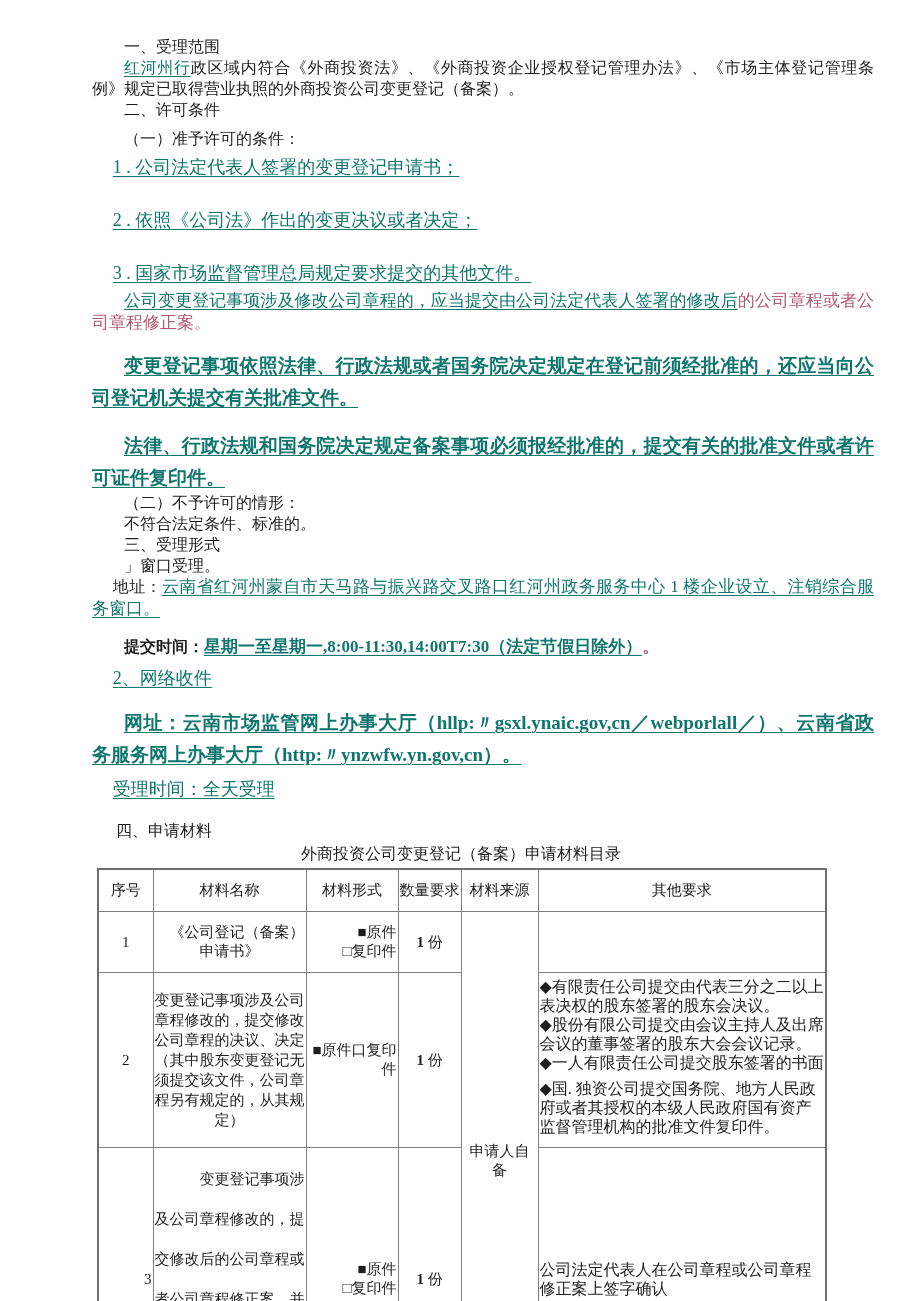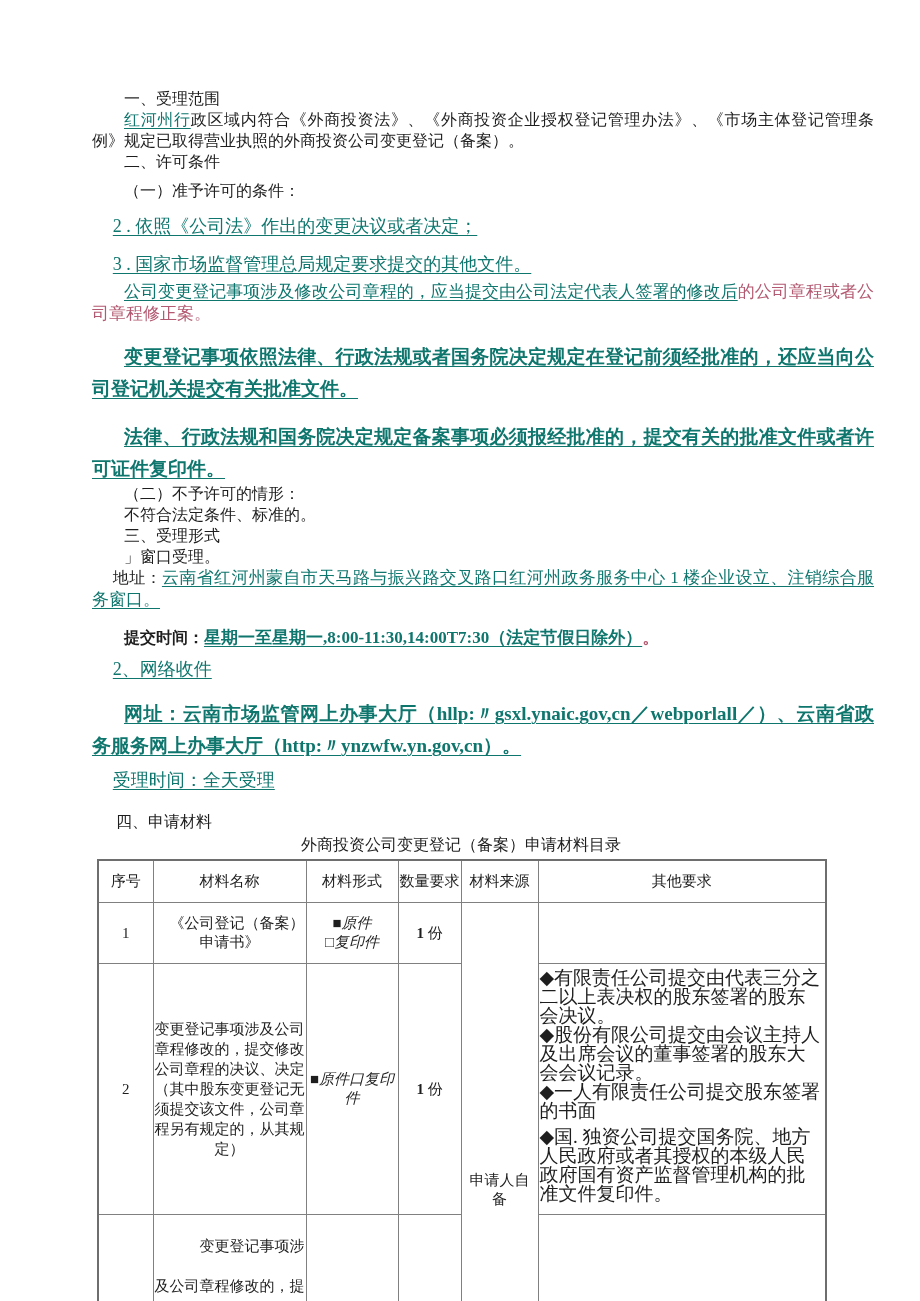--- a/index.html
+++ b/index.html
@@ -5,33 +5,33 @@
   html,body{margin:0;padding:0;background:#e8e8e8;}
   .page{
     position:relative;
     width:920px;height:1301px;
     background:#ffffff;
     font-family:"Liberation Serif","DejaVu Serif",serif;
     color:#1e1e1e;
     overflow:hidden;
   }
   .doc-body{
-    padding-top:88px;
+    padding-top:36px;
     margin-left:92px;
     width:782px;
     font-size:16px;
   }
   .para{margin:0;line-height:21px;text-indent:2em;text-align:justify;}
   .para.item{text-indent:1.3em;}
   .para.h4{text-indent:1.5em;}
   .para.loose{line-height:31px;}
   .para.lh22{line-height:22px;}
   .para.lh24{line-height:24px;}
   .m2{margin-top:16px;font-weight:bold;}.m4{margin-top:4px;}
-  .m6{margin-top:6px;}.m8{margin-top:8px;}.m13{margin-top:13px;}.m18{margin-top:18px;}.mneg{margin-top:-2px;}
+  .m6{margin-top:6px;}.m8{margin-top:8px;}.m13{margin-top:28px;}.m18{margin-top:18px;}.mneg{margin-top:-2px;}
   .seg-k{color:#1e1e1e;}
   .seg-u{color:#0f766e;text-decoration:underline;text-underline-offset:3px;text-decoration-thickness:1px;}
   .seg-p{color:#b35a72;}
   .fs17 .seg-u,.fs17 .seg-p{font-size:17px;}
   .fs18 .seg-u,.fs18 .seg-p{font-size:18px;}
   .fs19 .seg-u,.fs19 .seg-p{font-size:19px;}
   .table-title{
     margin-left:97px;width:728px;
     margin-top:2px;
     text-align:center;
@@ -59,37 +59,38 @@
   tr.row-2{height:152px;}
   tr.row-3{height:168px;}
   th{text-align:center;}
   th.th-qty{vertical-align:bottom;padding-bottom:3px;}
   td.cell-seq{text-align:center;font-weight:bold;}
   tr.row-3 td.cell-seq{text-align:right;padding-right:1px;}
   td.cell-name{text-align:center;line-height:20px;}
   tr.row-1 td.cell-name{text-indent:1em;line-height:19px;}
   tr.row-2 td.cell-name{text-indent:0;}
   tr.row-3 td.cell-name{text-indent:3em;line-height:40px;}
-  td.cell-form{text-align:center;padding-left:5px;line-height:19px;font-style:italic;}
+  td.cell-form{text-align:right;padding-left:5px;line-height:19px;}
   td.cell-qty{text-align:center;}
   td.cell-qty::first-letter{font-weight:bold;}
   td.cell-source{text-align:center;}
-  td.cell-other{font-size:19px;line-height:19px;text-align:left;vertical-align:middle;}
+  td.cell-other{font-size:16px;line-height:19px;text-align:left;vertical-align:middle;}
   tr.row-2 td.cell-other{vertical-align:top;padding-top:4px;}
   .bullet-gap{height:7px;}
 </style>
 </head>
 <body>
 
 <div class="page">
   <div class="doc-body" id="paragraphs">
       <p class="para h"><span class="seg-k">一、受理范围</span></p>
       <p class="para body"><span class="seg-u">红河州行</span><span class="seg-k">政区域内符合《外商投资法》、《外商投资企业授权登记管理办法》、《市场主体登记管理条例》规定已取得营业执照的外商投资公司变更登记（备案）。</span></p>
       <p class="para h"><span class="seg-k">二、许可条件</span></p>
       <p class="para h m8"><span class="seg-k">（一）准予许可的条件：</span></p>
+      <p class="para item fs18 lh24 m6"><span class="seg-u">1 . 公司法定代表人签署的变更登记申请书；</span></p>
       <p class="para item fs18 lh24 m13"><span class="seg-u">2 . 依照《公司法》作出的变更决议或者决定；</span></p>
       <p class="para item fs18 lh24 m13"><span class="seg-u">3 . 国家市场监督管理总局规定要求提交的其他文件。</span></p>
       <p class="para body fs17 lh22 m4"><span class="seg-u">公司变更登记事项涉及修改公司章程的，应当提交由公司法定代表人签署的修改后</span><span class="seg-p">的公司章程或者公司章程修正案。</span></p>
       <p class="para body loose fs19 m2"><span class="seg-u">变更登记事项依照法律、行政法规或者国务院决定规定在登记前须经批准的，还应当向公司登记机关提交有关批准文件。</span></p>
       <p class="para body loose fs19 m2"><span class="seg-u">法律、行政法规和国务院决定规定备案事项必须报经批准的，提交有关的批准文件或者许可证件复印件。</span></p>
       <p class="para h mneg"><span class="seg-k">（二）不予许可的情形：</span></p>
       <p class="para h"><span class="seg-k">不符合法定条件、标准的。</span></p>
       <p class="para h"><span class="seg-k">三、受理形式</span></p>
       <p class="para h"><span class="seg-k">」窗口受理。</span></p>
       <p class="para body item fs17 lh22"><span class="seg-k">地址：</span><span class="seg-u">云南省红河州蒙自市天马路与振兴路交叉路口红河州政务服务中心 1 楼企业设立、注销综合服务窗口。</span></p>

